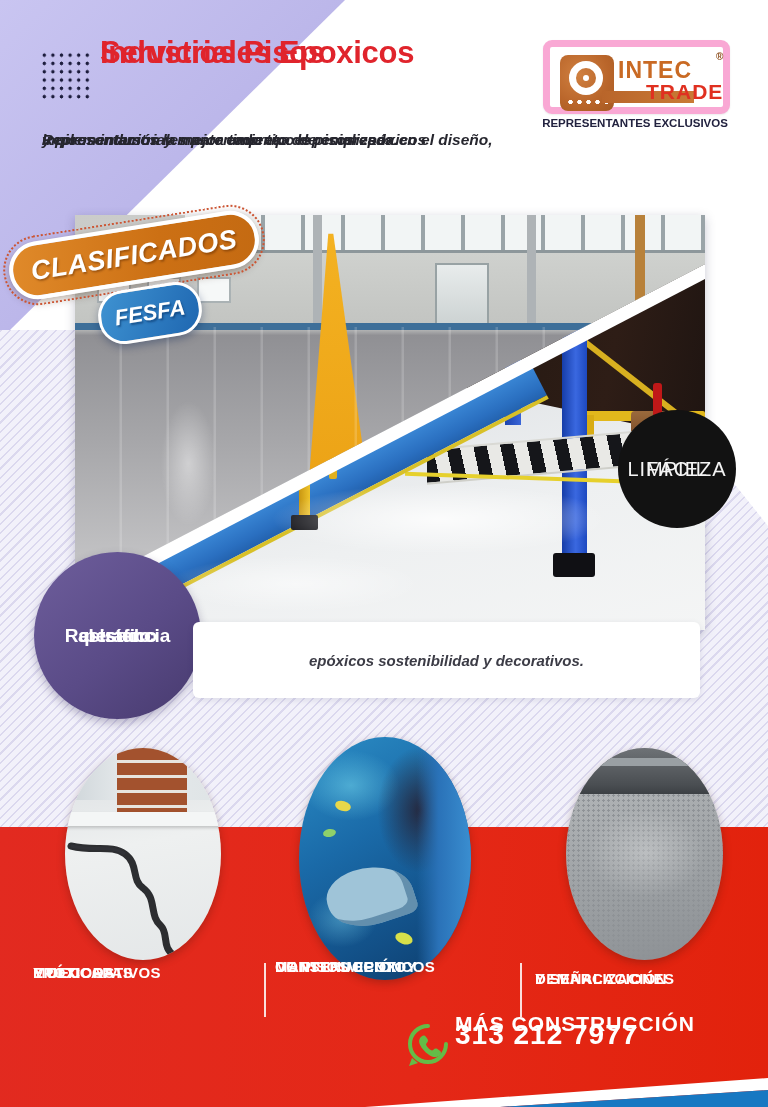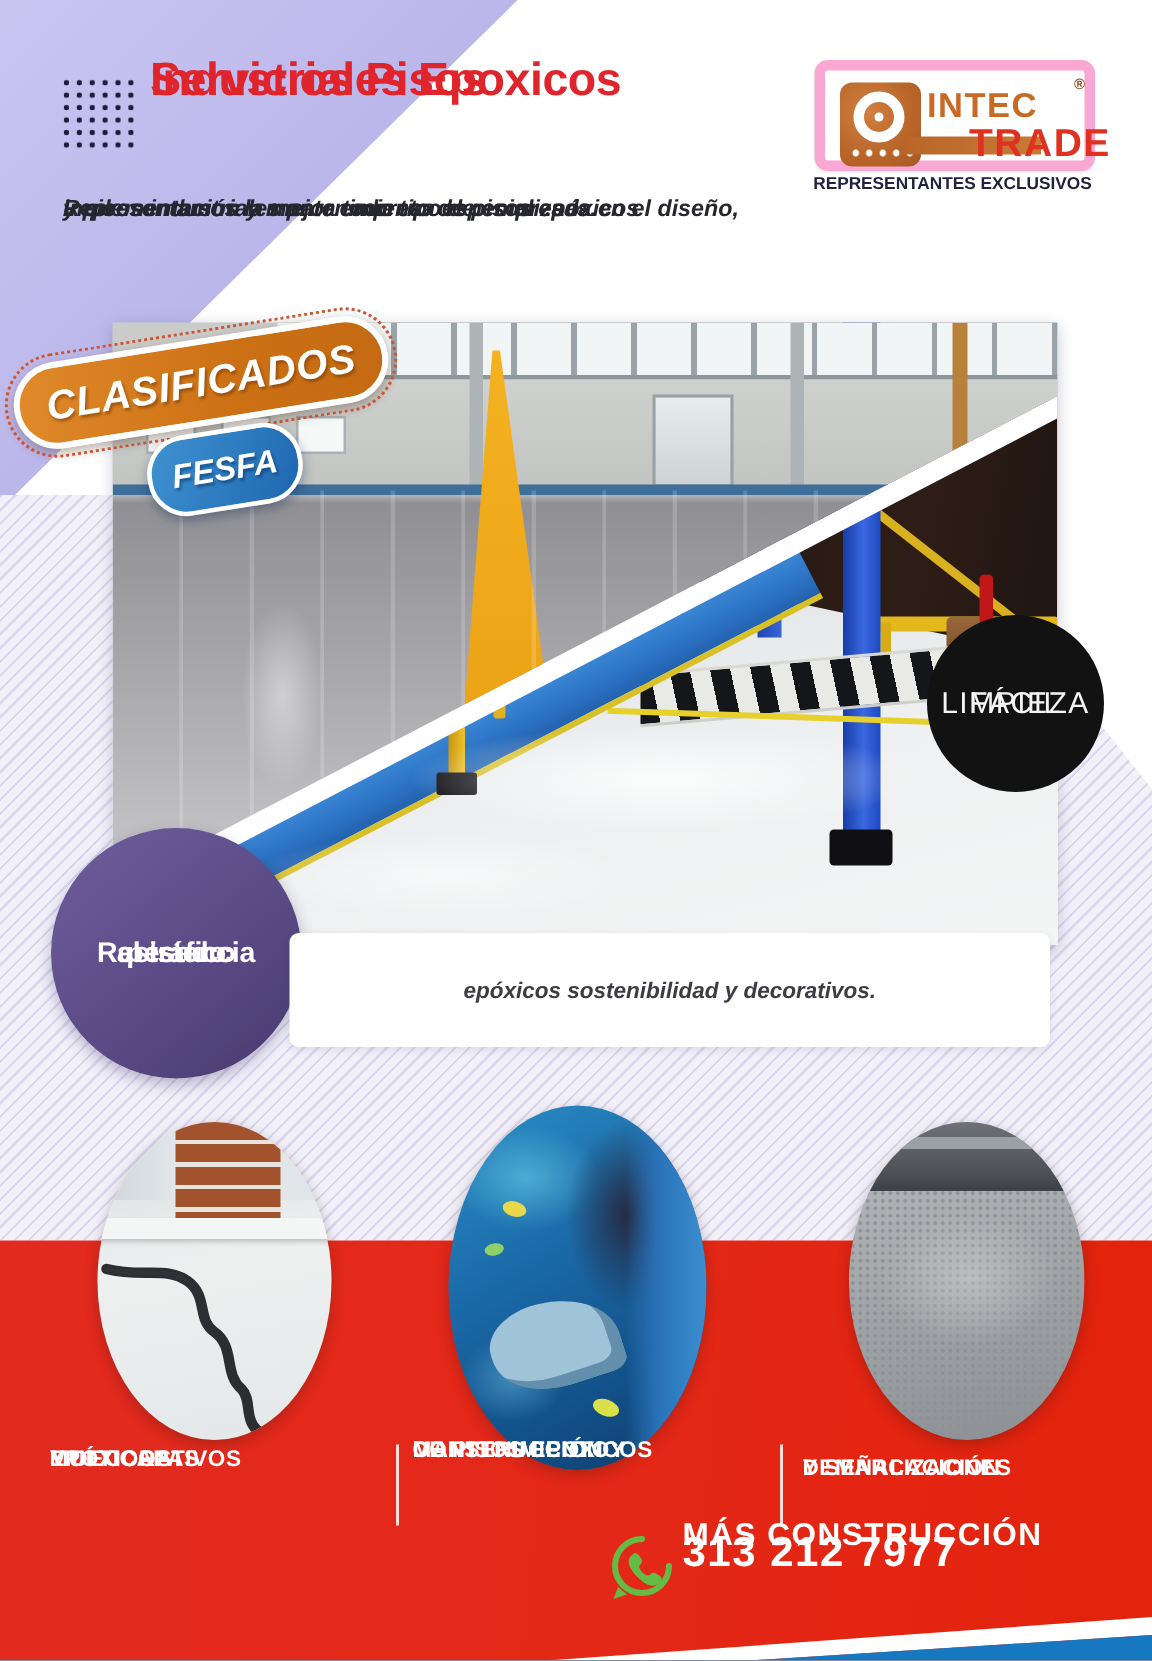--- a/index.html
+++ b/index.html
@@ -33,21 +33,21 @@
     border:7px solid #f9a8d4;border-radius:9px;box-shadow:0 1px 2px rgba(0,0,0,.08);}
   .logo-sq{left:10px;top:8px;width:54px;height:56px;border-radius:8px;
     background:radial-gradient(circle at 35% 35%,#d08040,#b9652a 60%,#a55a22);}
   .logo-ring{left:9px;top:6px;width:34px;height:34px;border:7px solid #fff;border-radius:50%;}
   .logo-ring i{position:absolute;left:7px;top:7px;width:6px;height:6px;background:#fff;border-radius:50%;}
   .logo-dots{left:6px;top:44px;width:44px;height:6px;
     background:radial-gradient(circle,#ffffff 2px,transparent 2.4px);background-size:9px 6px;}
   .logo-arm{left:52px;top:44px;width:92px;height:12px;background:linear-gradient(90deg,#b9652a,#c97a35);}
   .logo-intec{left:68px;top:10px;color:#c96a24;font-weight:bold;font-size:23px;letter-spacing:1px;}
   .logo-reg{left:166px;top:4px;color:#8a4a18;font-size:10px;font-weight:bold;}
-  .logo-trade{left:96px;top:33px;color:#e03020;font-weight:bold;font-size:26px;letter-spacing:1px;text-align:center;}
+  .logo-trade{left:96px;top:33px;color:#e03020;font-weight:bold;font-size:21px;letter-spacing:1px;text-align:center;}
   .logo-tagline{left:520px;top:117px;width:230px;text-align:center;color:#22223f;
     font-weight:bold;font-size:11.5px;}
   .intro{left:42px;top:129px;width:520px;color:#26262e;font-weight:bold;font-style:italic;
     font-size:15.5px;line-height:21px;}
 
   
   .photo-wrap{left:75px;top:215px;width:630px;height:415px;box-shadow:0 3px 10px rgba(40,40,80,.25);}
   .photo-wrap *{position:absolute;}
   .photo2{left:0;top:0;width:630px;height:415px;overflow:hidden;
     background:linear-gradient(165deg,#c6cad0,#dfe2e5 40%,#eef0f1 70%,#f4f5f5);}

